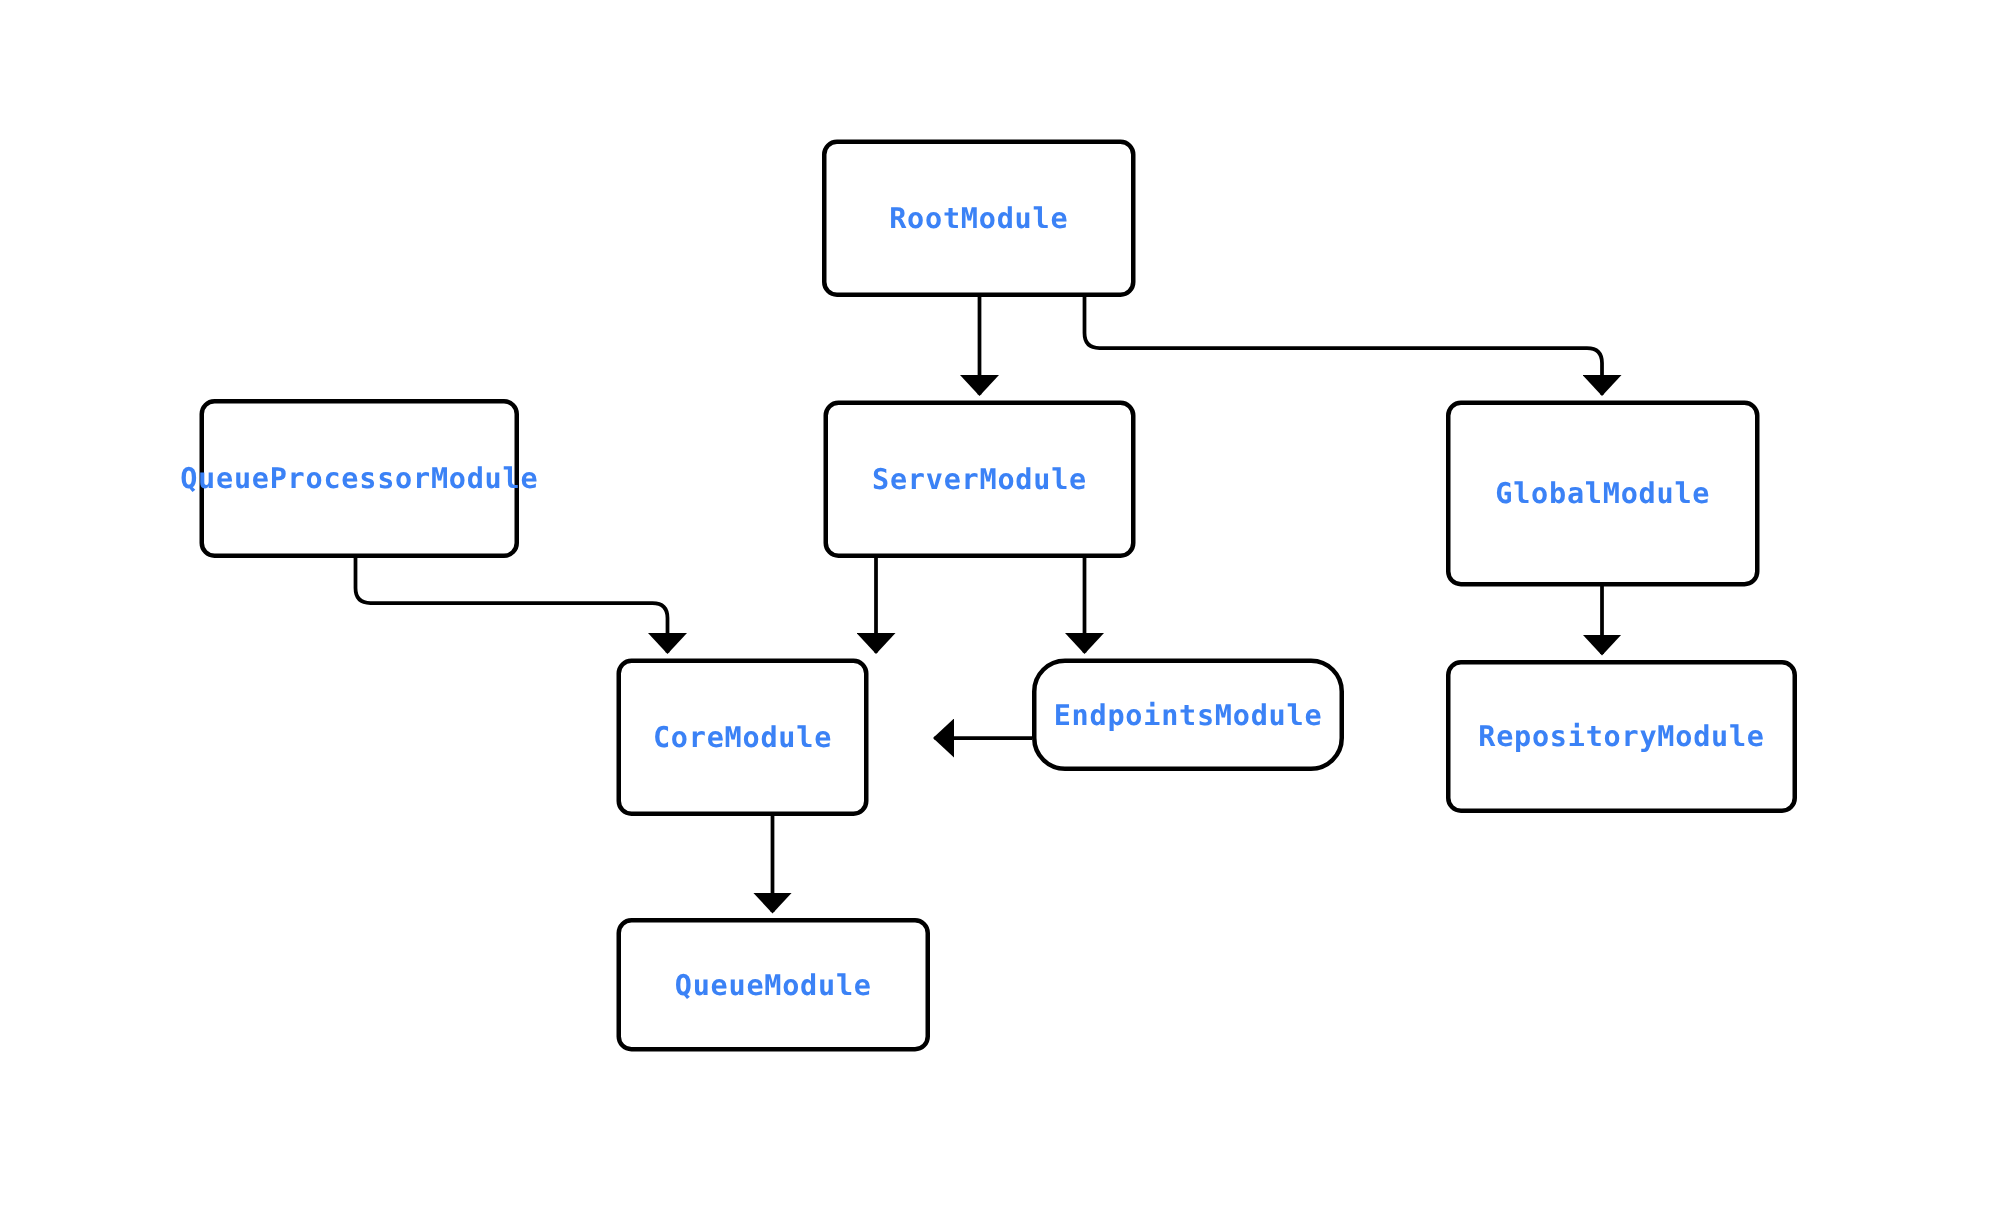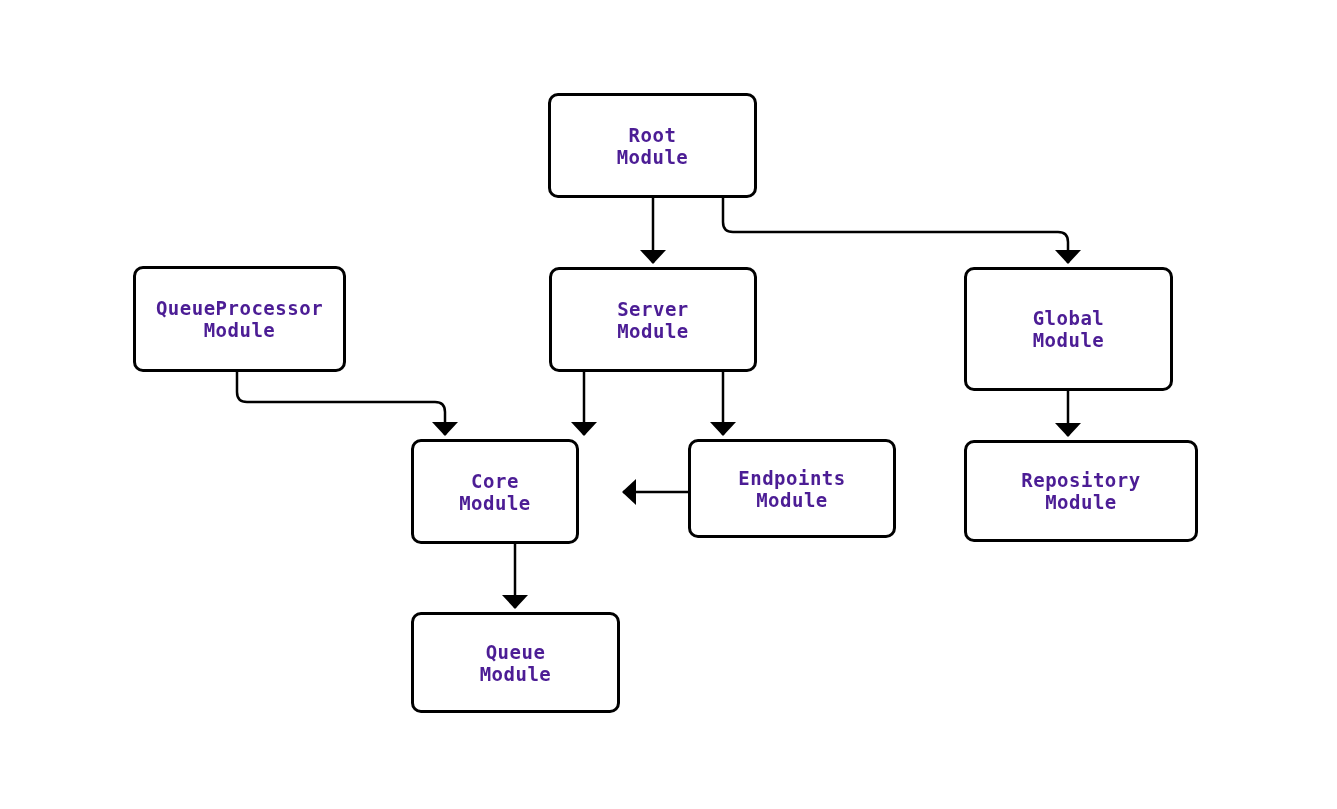--- a/index.html
+++ b/index.html
@@ -28,38 +28,38 @@
     stroke: #000000;
     stroke-width: 2.5;
   }
   .node {
     position: absolute;
     box-sizing: border-box;
     background: #ffffff;
     border: 3px solid #000000;
     border-radius: 10px;
     display: flex;
-    flex-direction: column;
+    flex-direction: row;
     align-items: center;
     justify-content: center;
     text-align: center;
     font-weight: bold;
     font-size: 19px;
     line-height: 22px;
-    color: #4c1d95;
+    color: #3b82f6;
     letter-spacing: 0.5px;
   }
   .n-root        { left: 548px; top:  93px; width: 209px; height: 105px; }
   .n-qp          { left: 133px; top: 266px; width: 213px; height: 106px; }
   .n-server      { left: 549px; top: 267px; width: 208px; height: 105px; }
   .n-global      { left: 964px; top: 267px; width: 209px; height: 124px; }
   .n-core        { left: 411px; top: 439px; width: 168px; height: 105px; }
-  .n-endpoints   { left: 688px; top: 439px; width: 208px; height: 99px; }
+  .n-endpoints   { left: 688px; top: 439px; width: 208px; height: 75px; border-radius: 22px; }
   .n-repository  { left: 964px; top: 440px; width: 234px; height: 102px; }
-  .n-queue       { left: 411px; top: 612px; width: 209px; height: 101px; }
+  .n-queue       { left: 411px; top: 612px; width: 209px; height: 89px; }
 </style>
 </head>
 <body>
 
 <div class="canvas">
 
   <svg class="edges-layer" width="1337" height="809" viewBox="0 0 1337 809" xmlns="http://www.w3.org/2000/svg">
     <defs>
       <marker id="arrow" markerUnits="userSpaceOnUse" markerWidth="14" markerHeight="26" viewBox="0 0 14 26" refX="13" refY="13" orient="auto">
         <path d="M0,0 L14,13 L0,26 Z" fill="#000000"></path>

